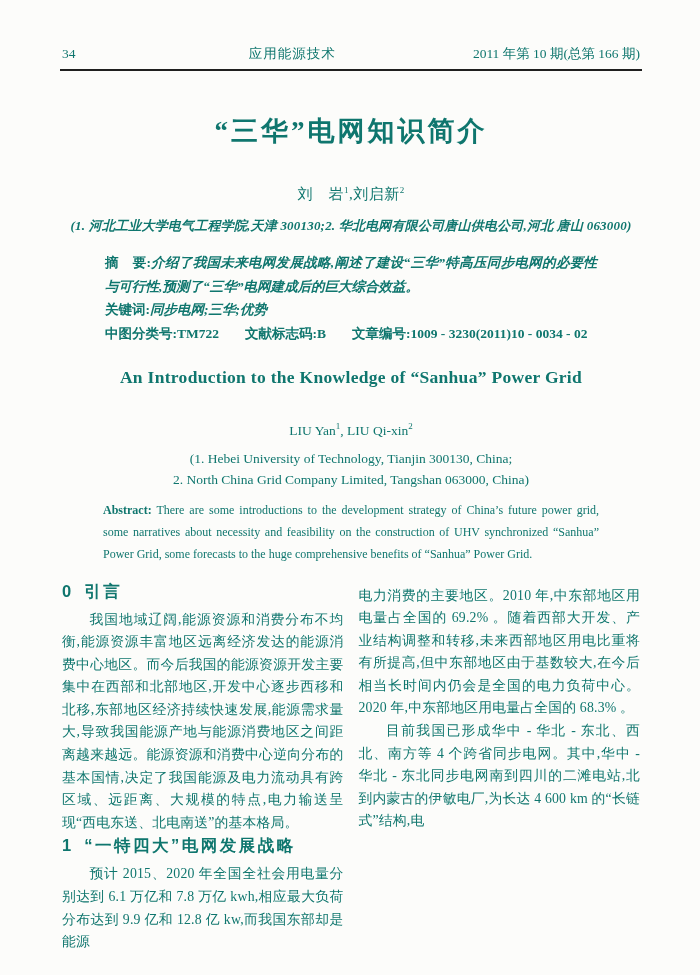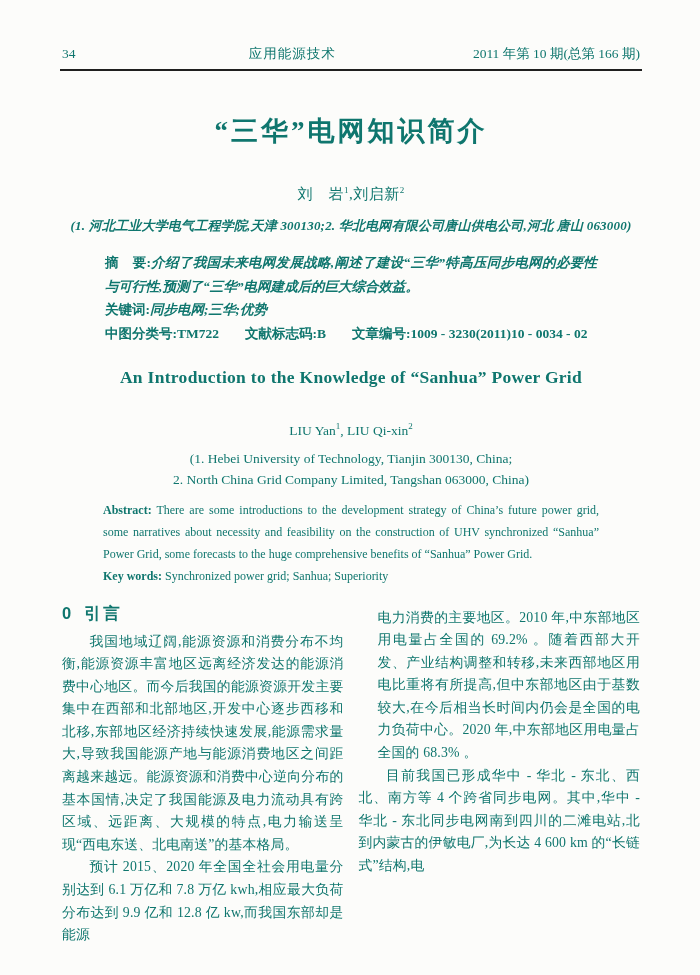--- a/index.html
+++ b/index.html
@@ -47,21 +47,21 @@
   .abs-en-block .lbl{font-weight:bold;}
   
   .columns{display:flex;gap:15px;margin-top:15px;}
   .col{flex:1;min-width:0;}
   .sec-heading{margin:0 0 7px;font-size:16.5px;font-weight:600;
     letter-spacing:2.5px;line-height:22px;font-family:"Liberation Sans","DejaVu Sans",sans-serif;}
   .sec-heading .sec-num{margin-right:13px;letter-spacing:0;}
   .body-para{margin:0;font-size:13.8px;line-height:22.6px;text-align:justify;
     letter-spacing:.2px;}
   .body-para.indent{text-indent:2em;}
-  .col-right .body-para.first{margin-top:5px;margin-left:19px;}
+  .col-right .body-para.first{margin-top:5px;}
 </style>
 </head>
 <body>
 
 <div class="page">
 
   <div class="pg-header">
     <span>34</span>
     <span class="jname">应用能源技术</span>
     <span>2011 年第 10 期(总第 166 期)</span>
@@ -82,28 +82,28 @@
 
   <h2 class="title-en">An Introduction to the Knowledge of “Sanhua” Power Grid</h2>
 
   <div class="authors-en"><span>LIU Yan</span><sup>1</sup><span>, LIU Qi-xin</span><sup>2</sup></div>
 
   <div class="affil-en first">(1. Hebei University of Technology, Tianjin 300130, China;</div>
   <div class="affil-en">2. North China Grid Company Limited, Tangshan 063000, China)</div>
 
   <div class="abs-en-block">
     <p><span class="lbl">Abstract:</span> <span>There are some introductions to the development strategy of China’s future power grid, some narratives about necessity and feasibility on the construction of UHV synchronized “Sanhua” Power Grid, some forecasts to the huge comprehensive benefits of “Sanhua” Power Grid.</span></p>
-    <p><span class="lbl">Key words:</span> <span>Synchronized power grid; Sanhua; Superiority</span></p>
   </div>
 
   <div class="columns">
 
     <div class="col col-left">
       <h3 class="sec-heading"><span class="sec-num">0</span><span>引言</span></h3>
       <p class="body-para indent">我国地域辽阔,能源资源和消费分布不均衡,能源资源丰富地区远离经济发达的能源消费中心地区。而今后我国的能源资源开发主要集中在西部和北部地区,开发中心逐步西移和北移,东部地区经济持续快速发展,能源需求量大,导致我国能源产地与能源消费地区之间距离越来越远。能源资源和消费中心逆向分布的基本国情,决定了我国能源及电力流动具有跨区域、远距离、大规模的特点,电力输送呈现“西电东送、北电南送”的基本格局。</p>
+      <h3 class="sec-heading"><span class="sec-num">1</span><span>“一特四大”电网发展战略</span></h3>
       <p class="body-para indent">预计 2015、2020 年全国全社会用电量分别达到 6.1 万亿和 7.8 万亿 kwh,相应最大负荷分布达到 9.9 亿和 12.8 亿 kw,而我国东部却是能源</p>
 
     </div>
 
     <div class="col col-right">
       <p class="body-para first">电力消费的主要地区。2010 年,中东部地区用电量占全国的 69.2% 。随着西部大开发、产业结构调整和转移,未来西部地区用电比重将有所提高,但中东部地区由于基数较大,在今后相当长时间内仍会是全国的电力负荷中心。2020 年,中东部地区用电量占全国的 68.3% 。</p>
       <p class="body-para indent">目前我国已形成华中 - 华北 - 东北、西北、南方等 4 个跨省同步电网。其中,华中 - 华北 - 东北同步电网南到四川的二滩电站,北到内蒙古的伊敏电厂,为长达 4 600 km 的“长链式”结构,电</p>
     </div>
 
   </div>

